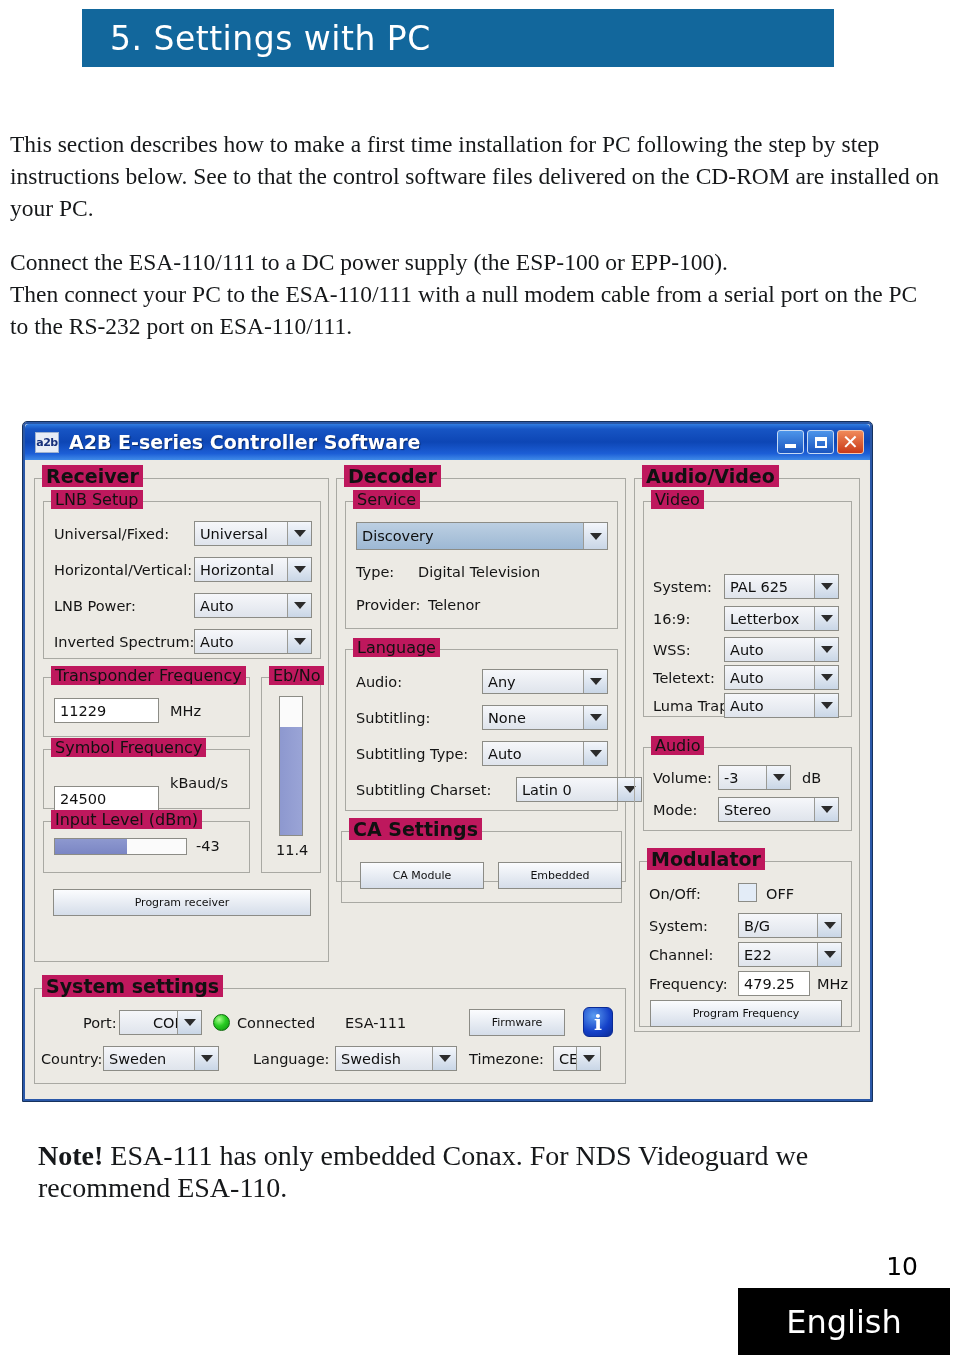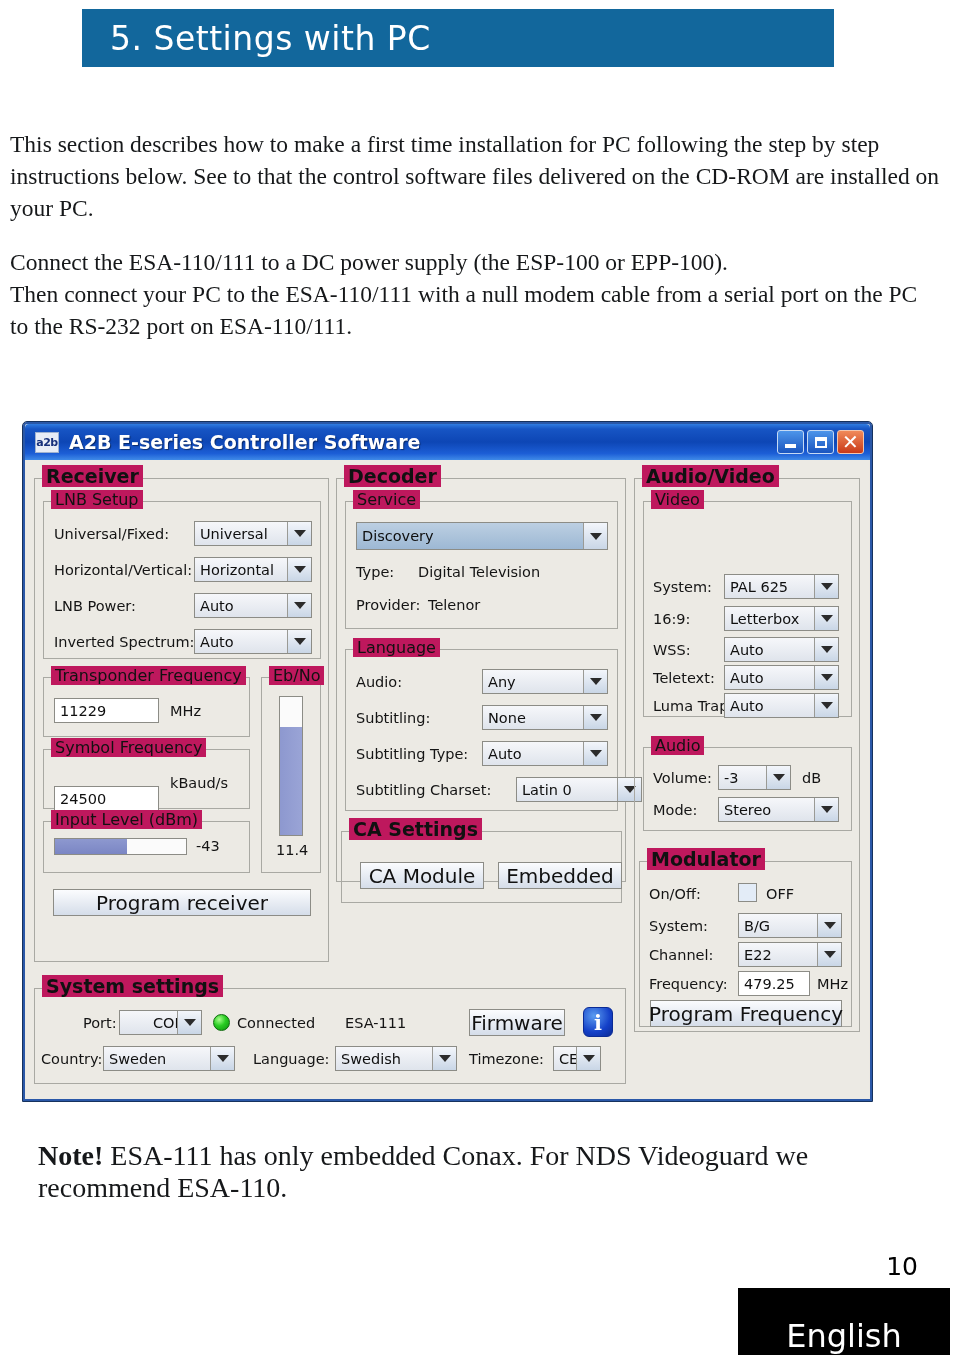--- a/index.html
+++ b/index.html
@@ -188,21 +188,21 @@
   }
 
   
   .btn {
     position:absolute;
     height: 27px;
     background: linear-gradient(180deg,#fbfcfe,#d5dde9);
     border: 1px solid #8c8c86;
     display:flex;align-items:center;justify-content:center;
     font-family:"DejaVu Sans", sans-serif;
-    font-size: 20px;
+    font-size: 11px;
     color:#111;
     white-space:nowrap;
   }
 
   
   .hbar {
     position:absolute;
     background:#fbfbfb;
     border:1px solid #8c8c86;
     overflow:hidden;
@@ -269,21 +269,21 @@
     right: 42px; top: 1252px;
     font-family: "DejaVu Sans", sans-serif;
     font-size: 25px;
     color: #000;
   }
   .langbox {
     position:absolute;
     left: 738px; top: 1288px;
     width: 212px; height: 67px;
     background:#000;
-    display:flex;align-items:flex-end;justify-content:center;
+    display:flex;align-items:center;justify-content:center;
   }
   .langbox span {
     color:#fff;
     font-family:"DejaVu Sans", sans-serif;
     font-size: 32px;
   }
 </style>
 </head>
 <body>
 
@@ -557,21 +557,21 @@
             <i></i>
           </div>
       </div>
       <div class="led" style="left:178px; top:25px;"></div>
       <div class="static-val" style="left:202px; top:26px;">Connected</div>
       <div class="static-val" style="left:310px; top:26px;">ESA-111</div>
       <div class="btn" style="left:434px; top:20px; width:96px;">Firmware</div>
       <div class="infoicon" style="left:548px; top:18px;">i</div>
 
       <div class="fld-label" style="left:6px; top:62px;">Country:</div>
-      <div class="combo" style="left:68px; top:57px; width:132px;">
+      <div class="combo" style="left:68px; top:57px; width:116px;">
         <div class="ctext">Sweden</div>
         <div class="carrow">
             <i></i>
           </div>
       </div>
       <div class="fld-label" style="left:218px; top:62px;">Language:</div>
       <div class="combo" style="left:300px; top:57px; width:122px;">
         <div class="ctext">Swedish</div>
         <div class="carrow">
             <i></i>

